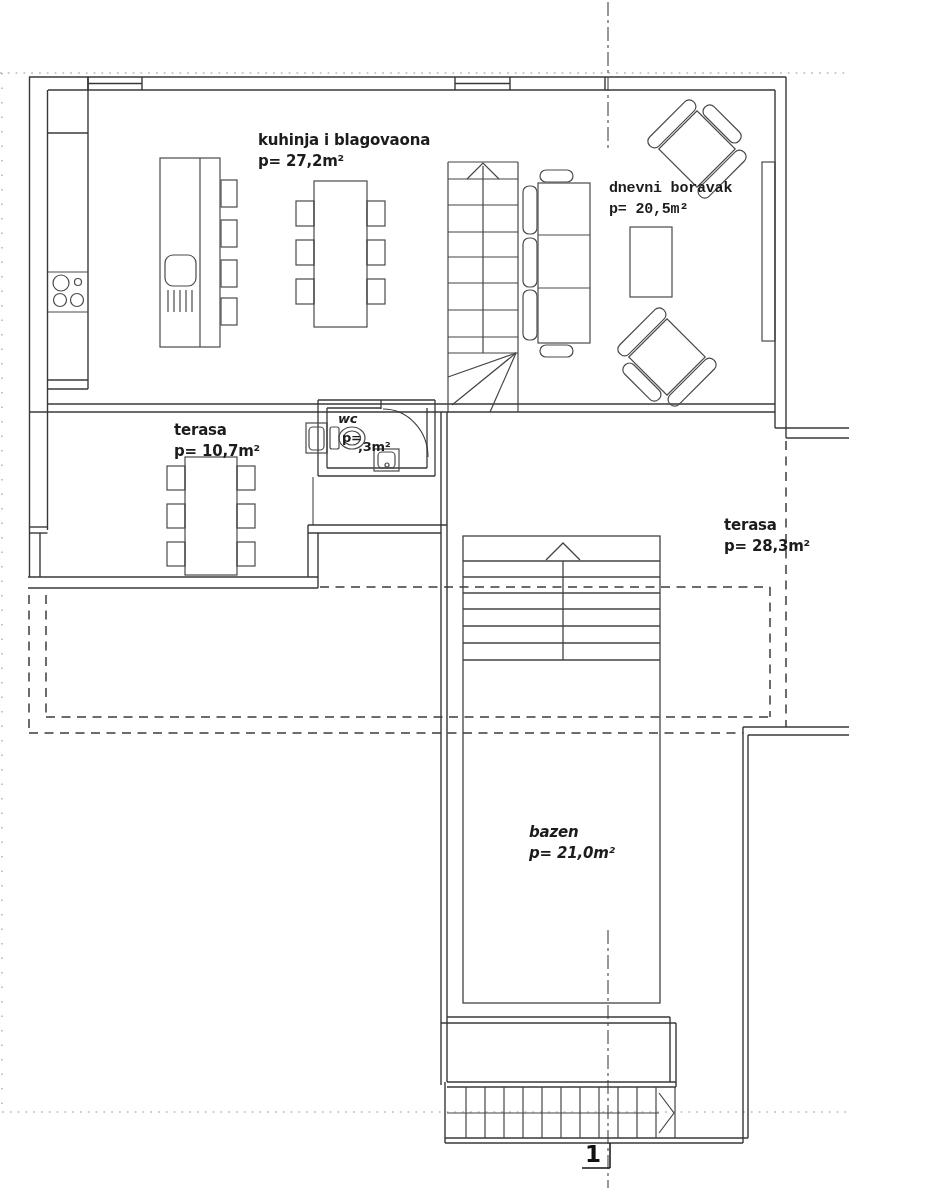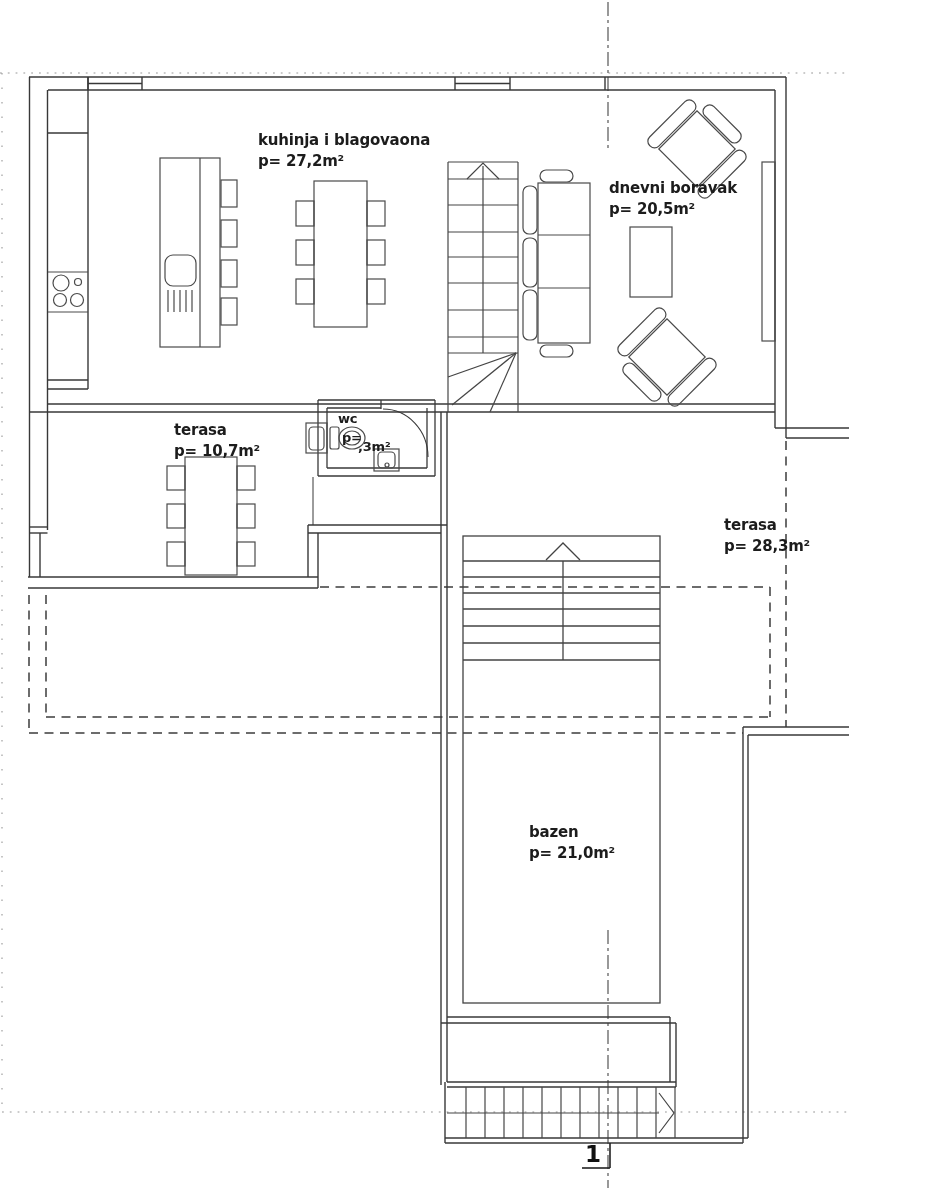--- a/index.html
+++ b/index.html
@@ -262,41 +262,41 @@
     <path d="M610,1143 V1168"></path>
     <path d="M582,1168 H610"></path>
   </g>
 </svg>
 
   <div class="room-label" style="left:258px;top:130px;">
     <div>kuhinja i blagovaona</div>
     <div>p= 27,2m²</div>
   </div>
 
-  <div class="room-label" style="left:609px;top:178px;">
+  <div class="room-label" style="left:609px;top:178px;font-family:Liberation Mono, monospace;">
     <div>dnevni boravak</div>
     <div>p= 20,5m²</div>
   </div>
 
   <div class="room-label" style="left:174px;top:420px;">
     <div>terasa</div>
     <div>p= 10,7m²</div>
   </div>
 
   <div class="room-label" style="left:724px;top:515px;">
     <div>terasa</div>
     <div>p= 28,3m²</div>
   </div>
 
-  <div class="room-label" style="left:529px;top:822px;">
+  <div class="room-label" style="left:529px;top:822px;font-style:italic;">
     <div>bazen</div>
     <div>p= 21,0m²</div>
   </div>
 
-  <div class="room-label small" style="left:338px;top:411px;">
+  <div class="room-label small" style="left:338px;top:411px;font-style:italic;">
     <span>wc</span>
   </div>
   <div class="room-label small" style="left:342px;top:430px;">
     <span>p=</span>
   </div>
   <div class="room-label small" style="left:358px;top:439px;">
     <span>,3m²</span>
   </div>
 
   <div class="section-number" style="left:585px;top:1141px;">

